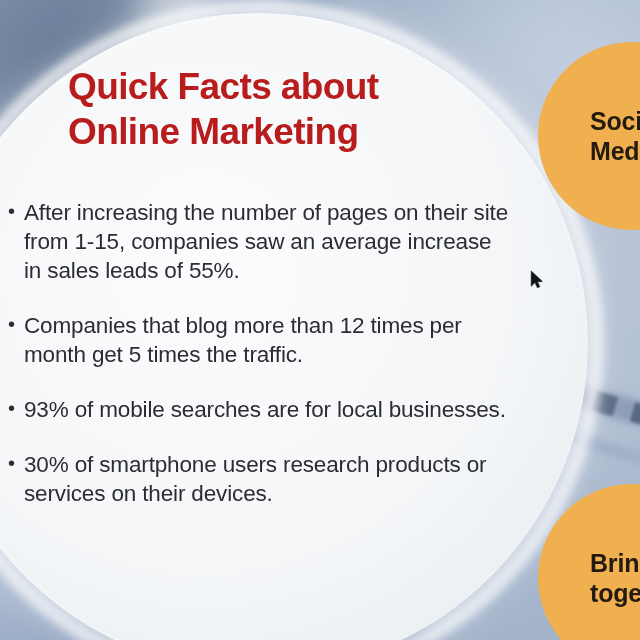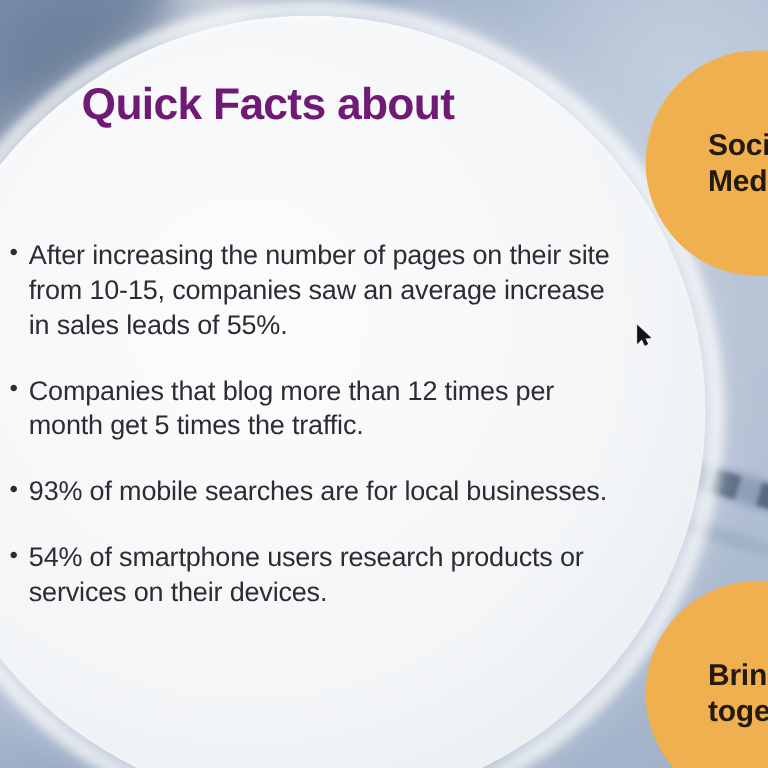--- a/index.html
+++ b/index.html
@@ -220,44 +220,45 @@
     </div>
   </div>
 
   <div class="orange-circle" id="orange-bottom" style="background:#f0b04f;">
     <div class="orange-label" style="color: rgb(35, 26, 16);">
       <span class="cline">Bringin</span><br>
       <span class="cline">togeth</span>
     </div>
   </div>
 
-  <div class="slide-title" style="color: #701a75;">
+  <div class="slide-title" style="color: #b91c1c;">
     <span class="tline">Quick Facts about</span>
+    <span class="tline">Online Marketing</span>
   </div>
 
   <div class="bullets">
 
     <div class="bullet" style="color: rgb(43, 45, 49);">
       <span class="bullet-marker">•</span>
-      <span class="bullet-text">After increasing the number of pages on their site from 10-15, companies saw an average increase in sales leads of 55%.</span>
+      <span class="bullet-text">After increasing the number of pages on their site from 1-15, companies saw an average increase in sales leads of 55%.</span>
     </div>
 
     <div class="bullet" style="color: rgb(43, 45, 49);">
       <span class="bullet-marker">•</span>
       <span class="bullet-text">Companies that blog more than 12 times per month get 5 times the traffic.</span>
     </div>
 
     <div class="bullet" style="color: rgb(43, 45, 49);">
       <span class="bullet-marker">•</span>
       <span class="bullet-text">93% of mobile searches are for local businesses.</span>
     </div>
 
     <div class="bullet" style="color: rgb(43, 45, 49);">
       <span class="bullet-marker">•</span>
-      <span class="bullet-text">54% of smartphone users research products or services on their devices.</span>
+      <span class="bullet-text">30% of smartphone users research products or services on their devices.</span>
     </div>
 
   </div>
 
   <svg id="mouse-cursor" viewBox="0 0 14 20" style="left: 530px; top: 270px;">
     <path d="M1.2 1 L1.2 16.2 L5.0 12.6 L7.4 17.8 L9.8 16.7 L7.5 11.8 L12.4 11.5 Z" fill="#111317" stroke="#111317" stroke-width="0.6" stroke-linejoin="round"></path>
   </svg>
 
 </div>
 

